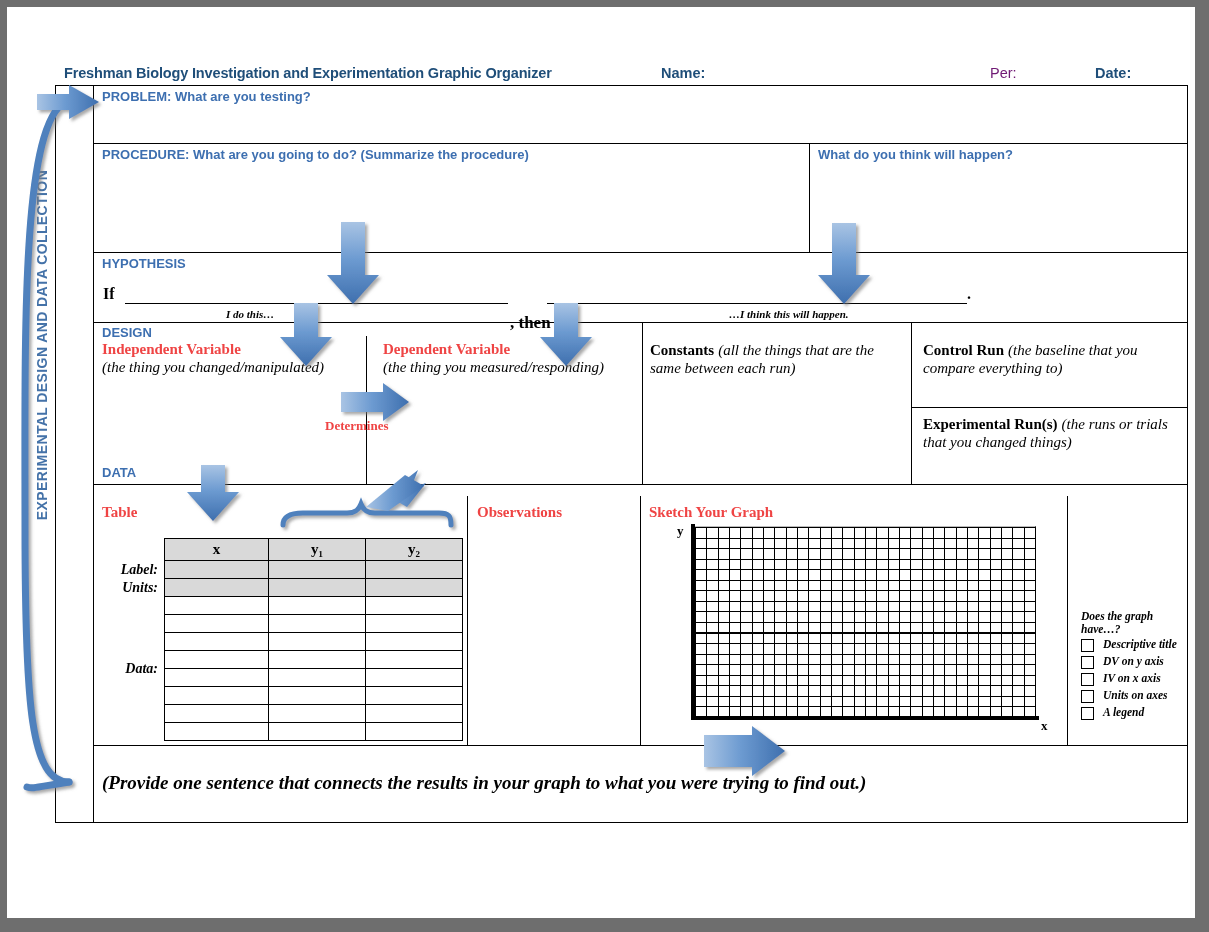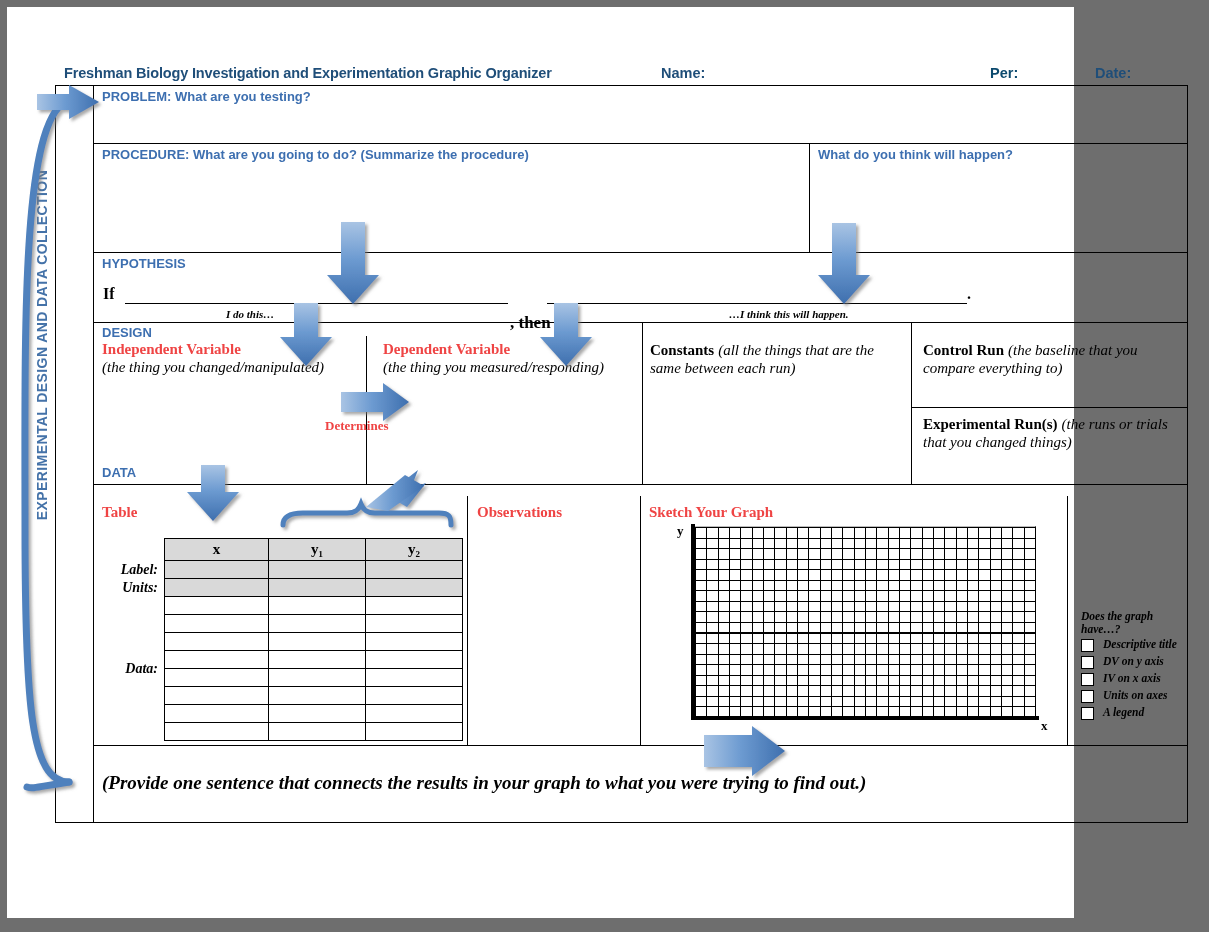--- a/index.html
+++ b/index.html
@@ -3,32 +3,32 @@
 <meta charset="utf-8">
 <style>
   html,body{margin:0;padding:0;}
   body{
     width:1209px;height:932px;
     background:#6e6e6e;
     font-family:"Liberation Serif", serif;
     overflow:hidden;
   }
   .page{
-    position:absolute;left:7px;top:7px;width:1067px;height:911px;
+    position:absolute;left:7px;top:7px;width:1188px;height:911px;
     background:#ffffff;
   }
   
   .doc-title{
     position:absolute;left:57px;top:58px;
     font-family:"Liberation Sans", sans-serif;
     font-weight:bold;font-size:14.5px;color:#1f4e79;letter-spacing:-0.15px;
     white-space:nowrap;
   }
   .hdr-name{position:absolute;left:654px;top:58px;font-family:"Liberation Sans",sans-serif;font-weight:bold;font-size:14.5px;color:#1f4e79;}
-  .hdr-per{position:absolute;left:983px;top:58px;font-family:"Liberation Sans",sans-serif;font-weight:bold;font-size:14.5px;color:#0c4a6e;}
+  .hdr-per{position:absolute;left:983px;top:58px;font-family:"Liberation Sans",sans-serif;font-weight:normal;font-size:14.5px;color:#701a75;}
   .hdr-date{position:absolute;left:1088px;top:58px;font-family:"Liberation Sans",sans-serif;font-weight:bold;font-size:14.5px;color:#1f4e79;}
 
   
   .frame{position:absolute;left:48px;top:78px;width:1133px;height:738px;border:1px solid #000;box-sizing:border-box;}
   .spinecol{position:absolute;left:48px;top:78px;width:39px;height:738px;border-right:1px solid #000;box-sizing:border-box;}
   .vlabel{
     position:absolute;left:-295px;top:330px;width:660px;
     transform:rotate(-90deg);
     text-align:center;
     font-family:"Liberation Sans", sans-serif;

